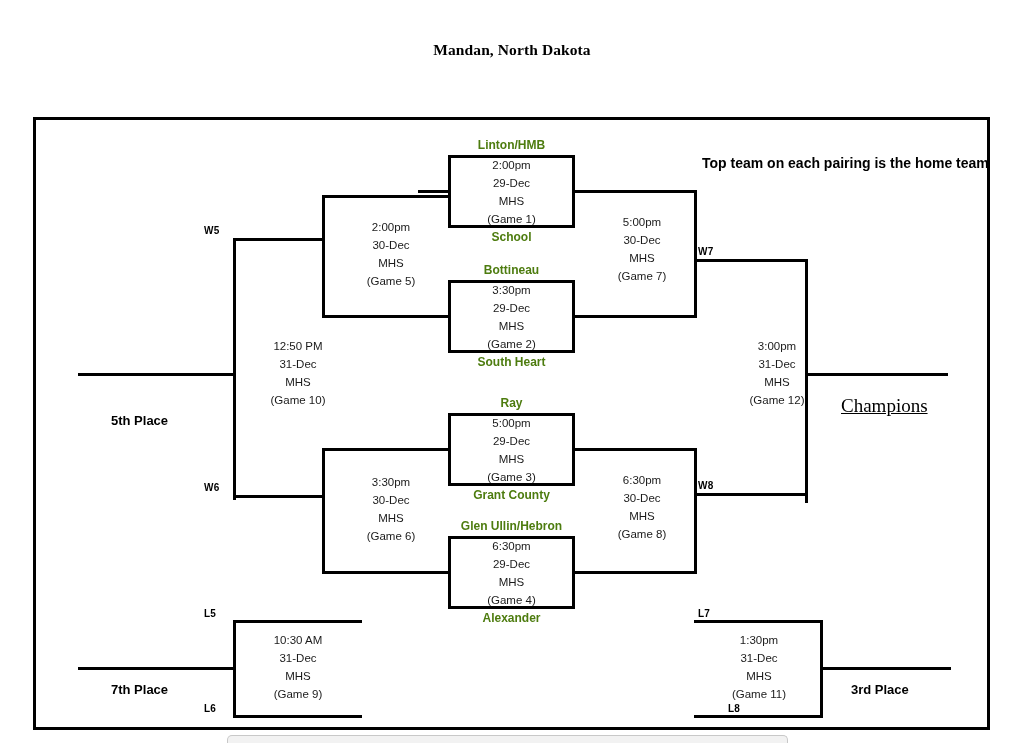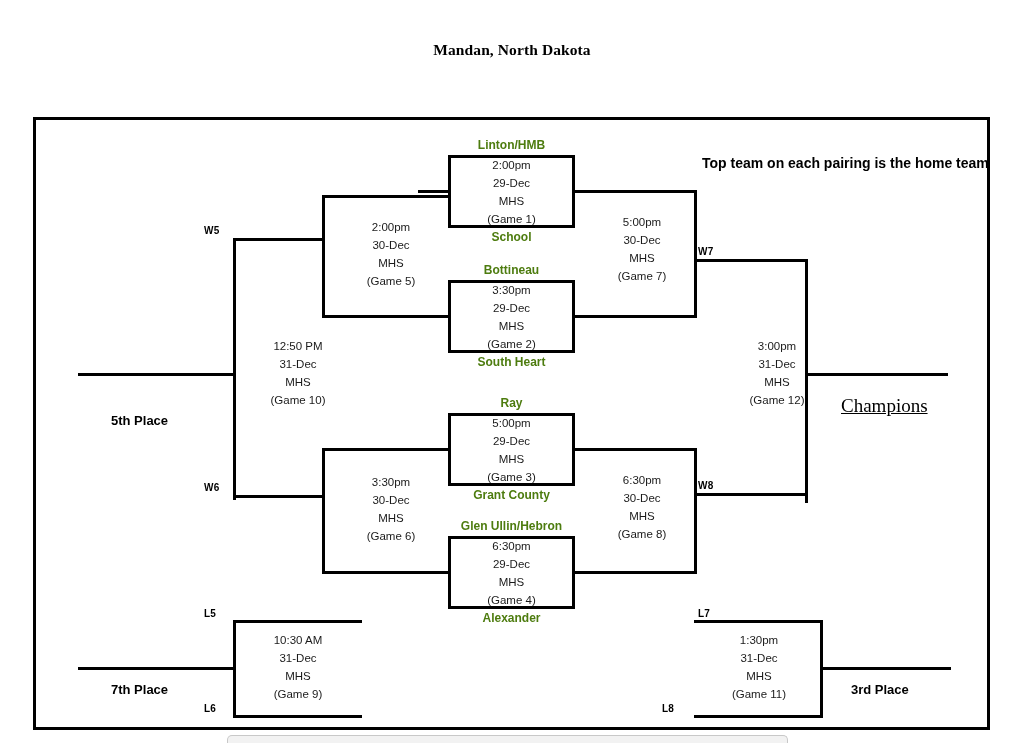--- a/index.html
+++ b/index.html
@@ -298,18 +298,18 @@
     <div class="h-line" style="left:784px; top:547px; width:131px;"></div>
     <div class="place-label" style="left:815px; top:562px;">3rd Place</div>
 
     <div class="seed-code" style="left:168px; top:105px;">W5</div>
     <div class="seed-code" style="left:168px; top:362px;">W6</div>
     <div class="seed-code" style="left:662px; top:126px;">W7</div>
     <div class="seed-code" style="left:662px; top:360px;">W8</div>
     <div class="seed-code" style="left:168px; top:488px;">L5</div>
     <div class="seed-code" style="left:168px; top:583px;">L6</div>
     <div class="seed-code" style="left:662px; top:488px;">L7</div>
-    <div class="seed-code" style="left:626px; top:583px;">L8</div>
+    <div class="seed-code" style="left:692px; top:583px;">L8</div>
 
   </div>
 </div>
 
 <div id="bottom-widget"></div>
 
 </body></html>

